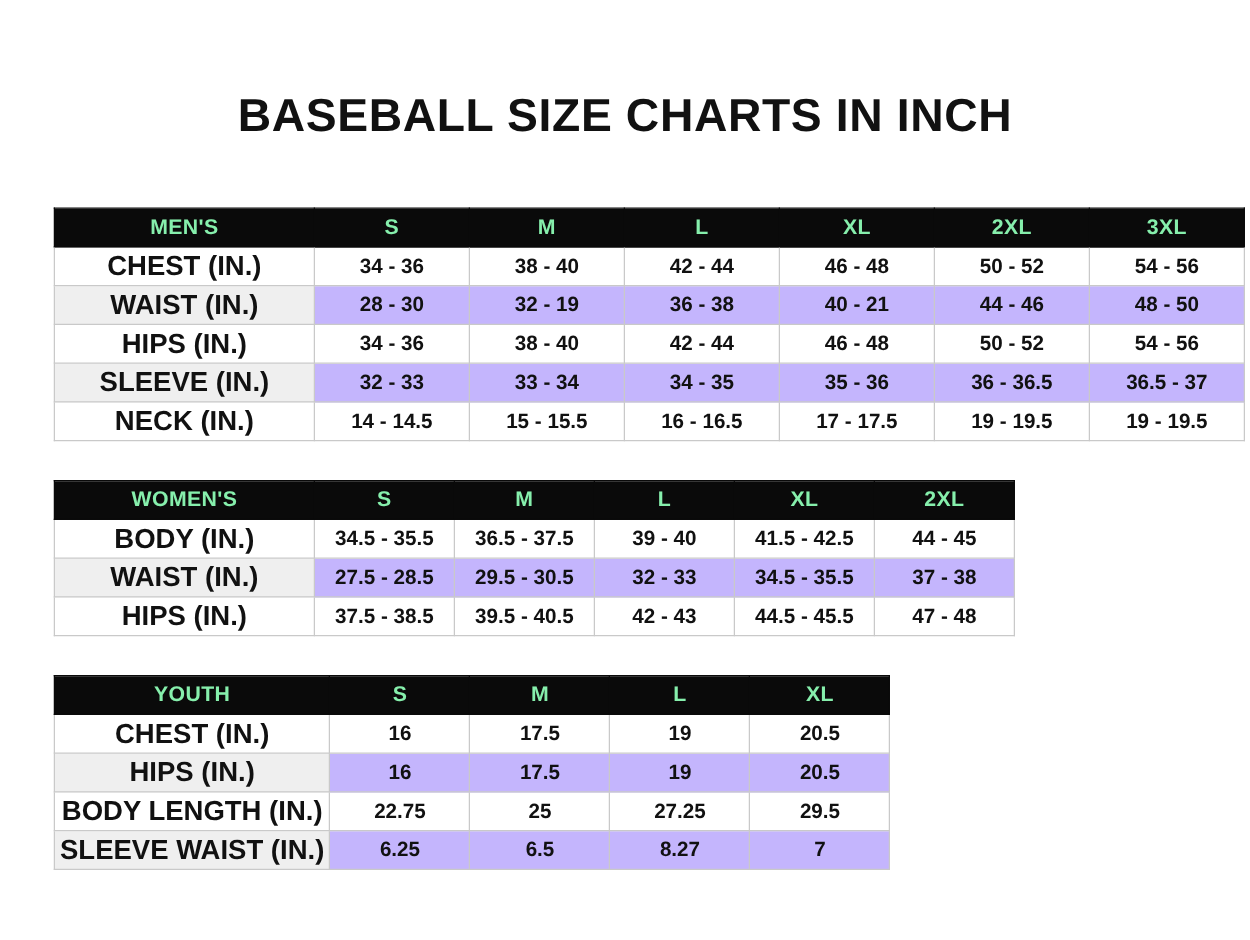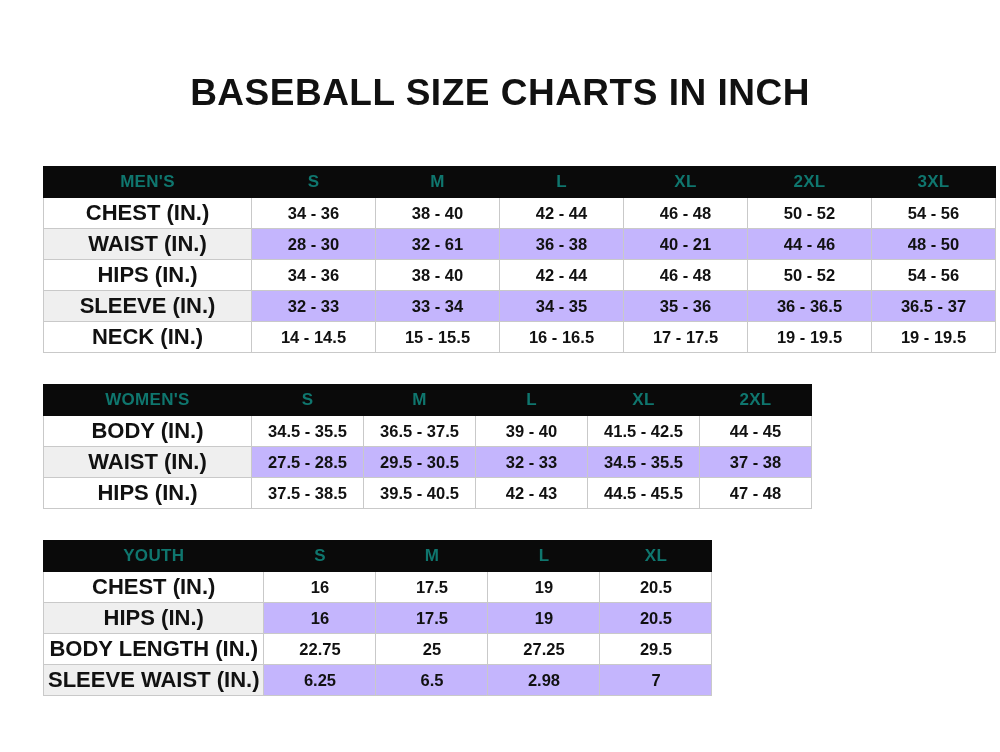--- a/index.html
+++ b/index.html
@@ -43,21 +43,21 @@
     border: 1px solid #c9c9c9;
     font-size: 16.5px;
     font-weight: bold;
     text-align: center;
     padding: 0 4px;
     white-space: nowrap;
     box-sizing: border-box;
   }
   thead th {
     background: #0a0a0a;
-    color: #0f766e;
+    color: #86efac;
     border-color: #0a0a0a;
     font-size: 17px;
     letter-spacing: 0.3px;
   }
   thead th.row-head {
     text-align: center;
   }
   td.row-head {
     background: #ffffff;
     text-align: center;
@@ -111,21 +111,21 @@
           <td>34 - 36</td>
           <td>38 - 40</td>
           <td>42 - 44</td>
           <td>46 - 48</td>
           <td>50 - 52</td>
           <td>54 - 56</td>
         </tr>
         <tr class="alt">
           <td class="row-head">WAIST (IN.)</td>
           <td>28 - 30</td>
-          <td>32 - 61</td>
+          <td>32 - 19</td>
           <td>36 - 38</td>
           <td>40 - 21</td>
           <td>44 - 46</td>
           <td>48 - 50</td>
         </tr>
         <tr>
           <td class="row-head">HIPS (IN.)</td>
           <td>34 - 36</td>
           <td>38 - 40</td>
           <td>42 - 44</td>
@@ -237,20 +237,20 @@
           <td class="row-head">BODY LENGTH (IN.)</td>
           <td>22.75</td>
           <td>25</td>
           <td>27.25</td>
           <td>29.5</td>
         </tr>
         <tr class="alt">
           <td class="row-head">SLEEVE WAIST (IN.)</td>
           <td>6.25</td>
           <td>6.5</td>
-          <td>2.98</td>
+          <td>8.27</td>
           <td>7</td>
         </tr>
       </tbody>
     </table>
 
   </div>
 </div>
 
 </body></html>

